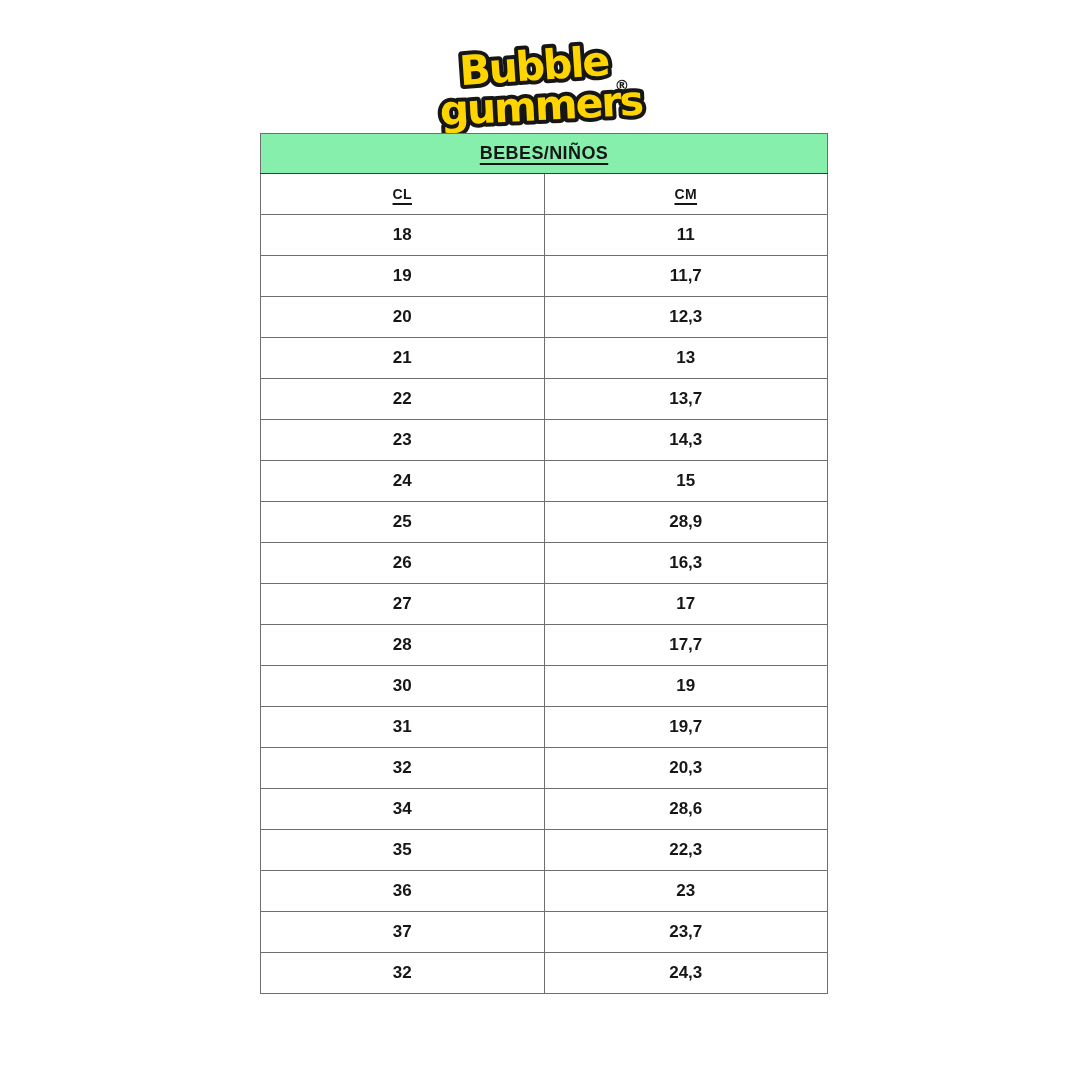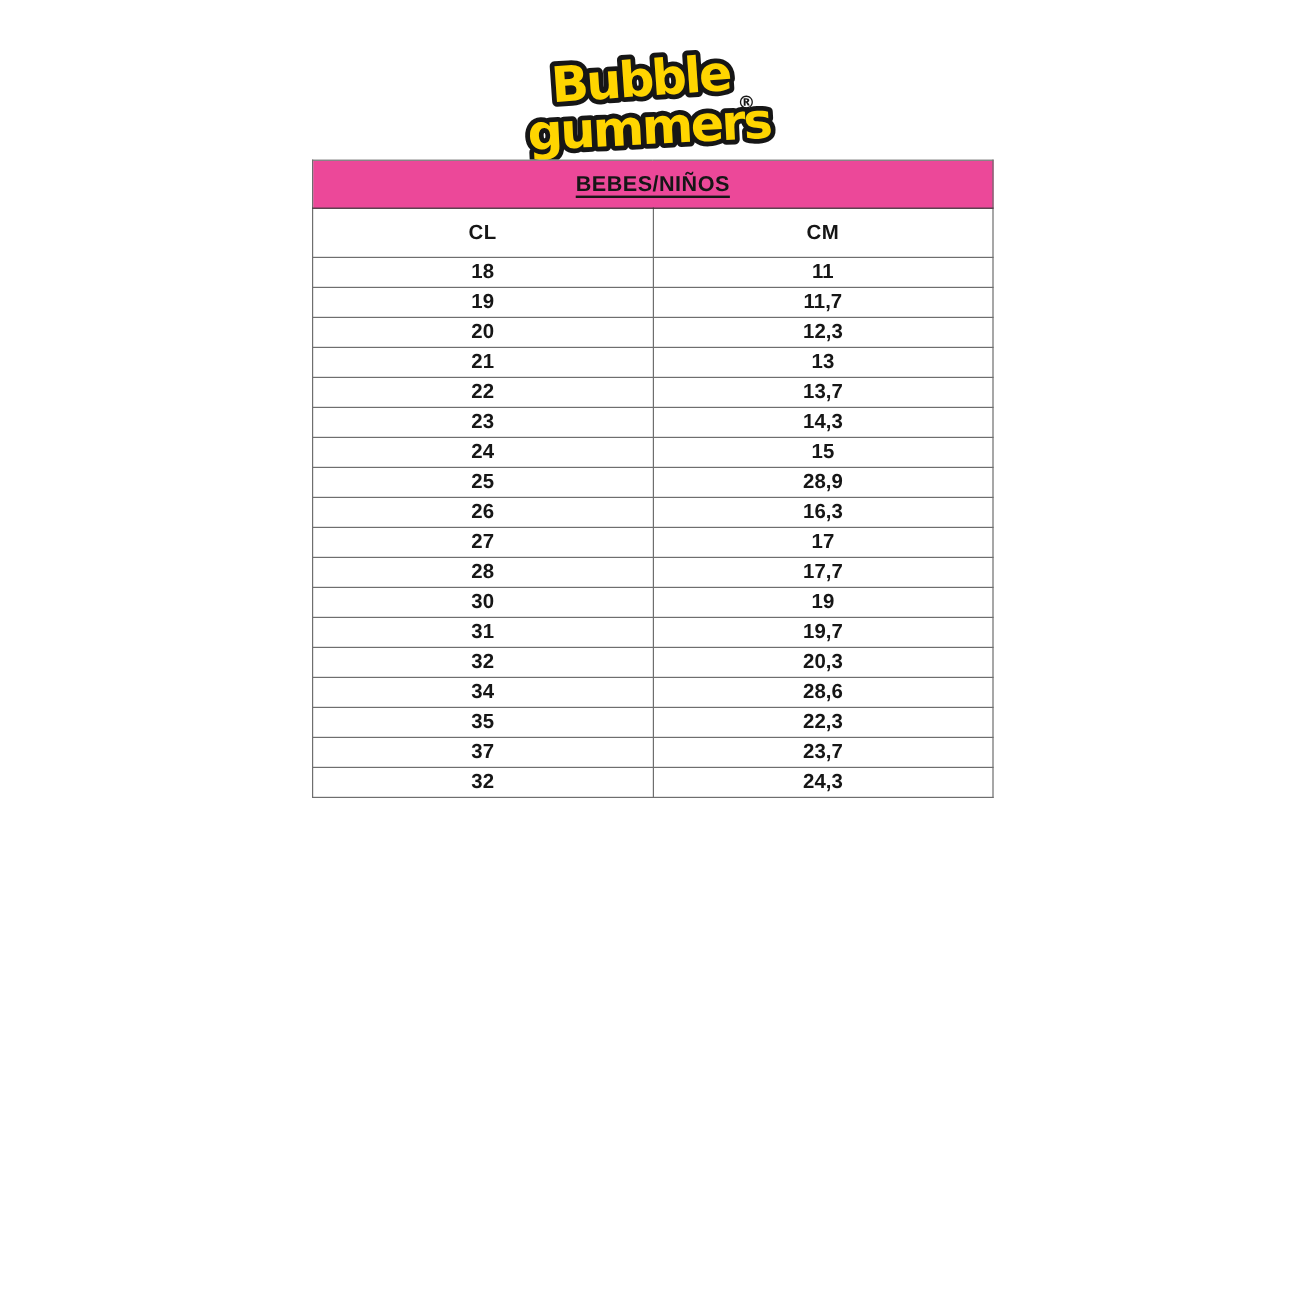--- a/index.html
+++ b/index.html
@@ -42,48 +42,49 @@
     height: 40px;
     font-size: 18px;
     letter-spacing: 0.4px;
     border-bottom: 1px solid #3a3a3a;
     text-decoration: underline;
     text-decoration-thickness: 2px;
     text-underline-offset: 4px;
   }
   .col-head-row th {
     height: 41px;
-    font-size: 17px;
+    font-size: 14px;
     letter-spacing: 0.4px;
+    text-decoration: underline;
     text-decoration-thickness: 2px;
     text-underline-offset: 4px;
   }
   .size-table tbody td {
-    height: 25px;
+    height: 41px;
     font-size: 17px;
   }
 </style>
 </head>
 <body>
 
 <div class="canvas">
 
   <div class="logo-wrap">
     <svg width="330" height="112" viewBox="0 0 330 112">
       <g font-family="DejaVu Sans, sans-serif" font-weight="bold" text-anchor="middle">
         <text x="160" y="44" font-size="41" letter-spacing="-2" stroke-width="8" paint-order="stroke" stroke-linejoin="round" transform="rotate(-3 160 44)" fill="#FFD500" stroke="#161616">Bubble</text>
         <text x="247" y="56" font-size="15" fill="#161616">®</text>
         <text x="166" y="84" font-size="41" letter-spacing="-2" stroke-width="8" paint-order="stroke" stroke-linejoin="round" transform="rotate(-2 166 84)" fill="#FFD500" stroke="#161616">gummers</text>
       </g>
     </svg>
   </div>
 
   <table class="size-table">
     <thead>
-      <tr class="title-row" style="background: #ec4899; padding-left: 48px;">
+      <tr class="title-row" style="background: #86efac; padding-left: 48px;">
         <th colspan="2">BEBES/NIÑOS</th>
       </tr>
       <tr class="col-head-row">
         <th>CL</th>
         <th>CM</th>
       </tr>
     </thead>
     <tbody>
         <tr>
           <td>18</td>
@@ -143,20 +144,24 @@
         </tr>
         <tr>
           <td>34</td>
           <td>28,6</td>
         </tr>
         <tr>
           <td>35</td>
           <td>22,3</td>
         </tr>
         <tr>
+          <td>36</td>
+          <td>23</td>
+        </tr>
+        <tr>
           <td>37</td>
           <td>23,7</td>
         </tr>
         <tr>
           <td>32</td>
           <td>24,3</td>
         </tr>
       </tbody>
   </table>
 

